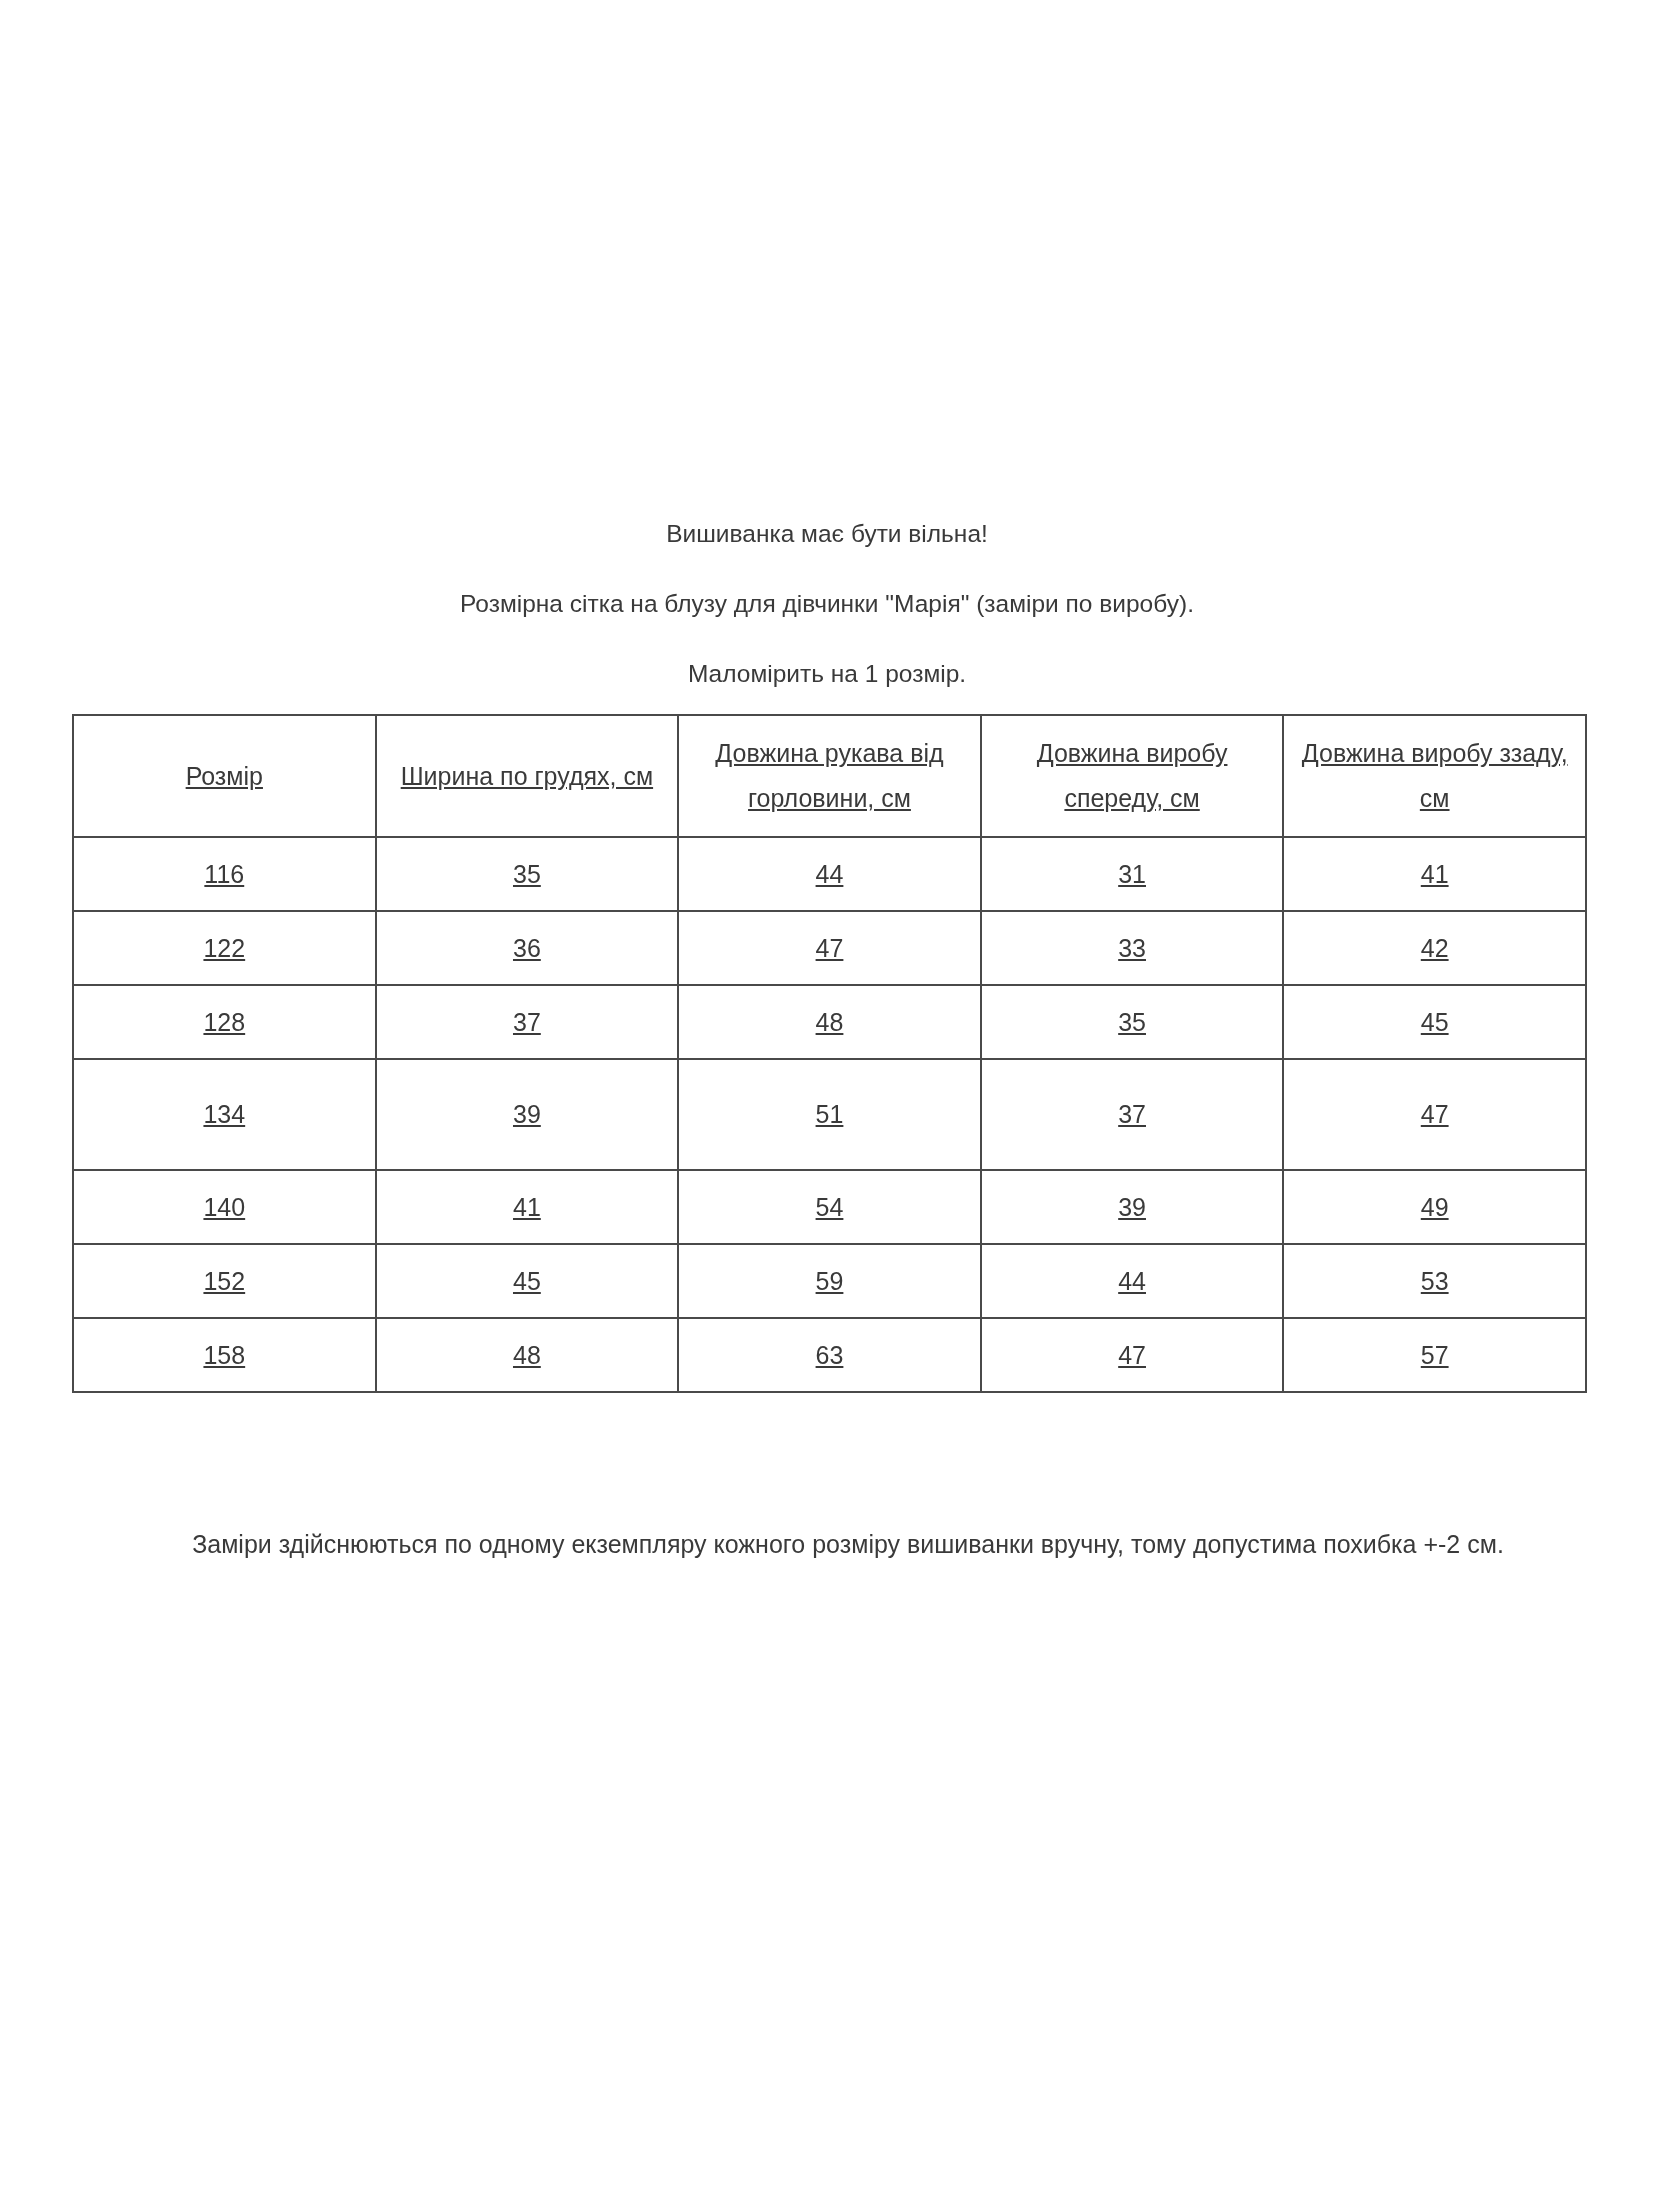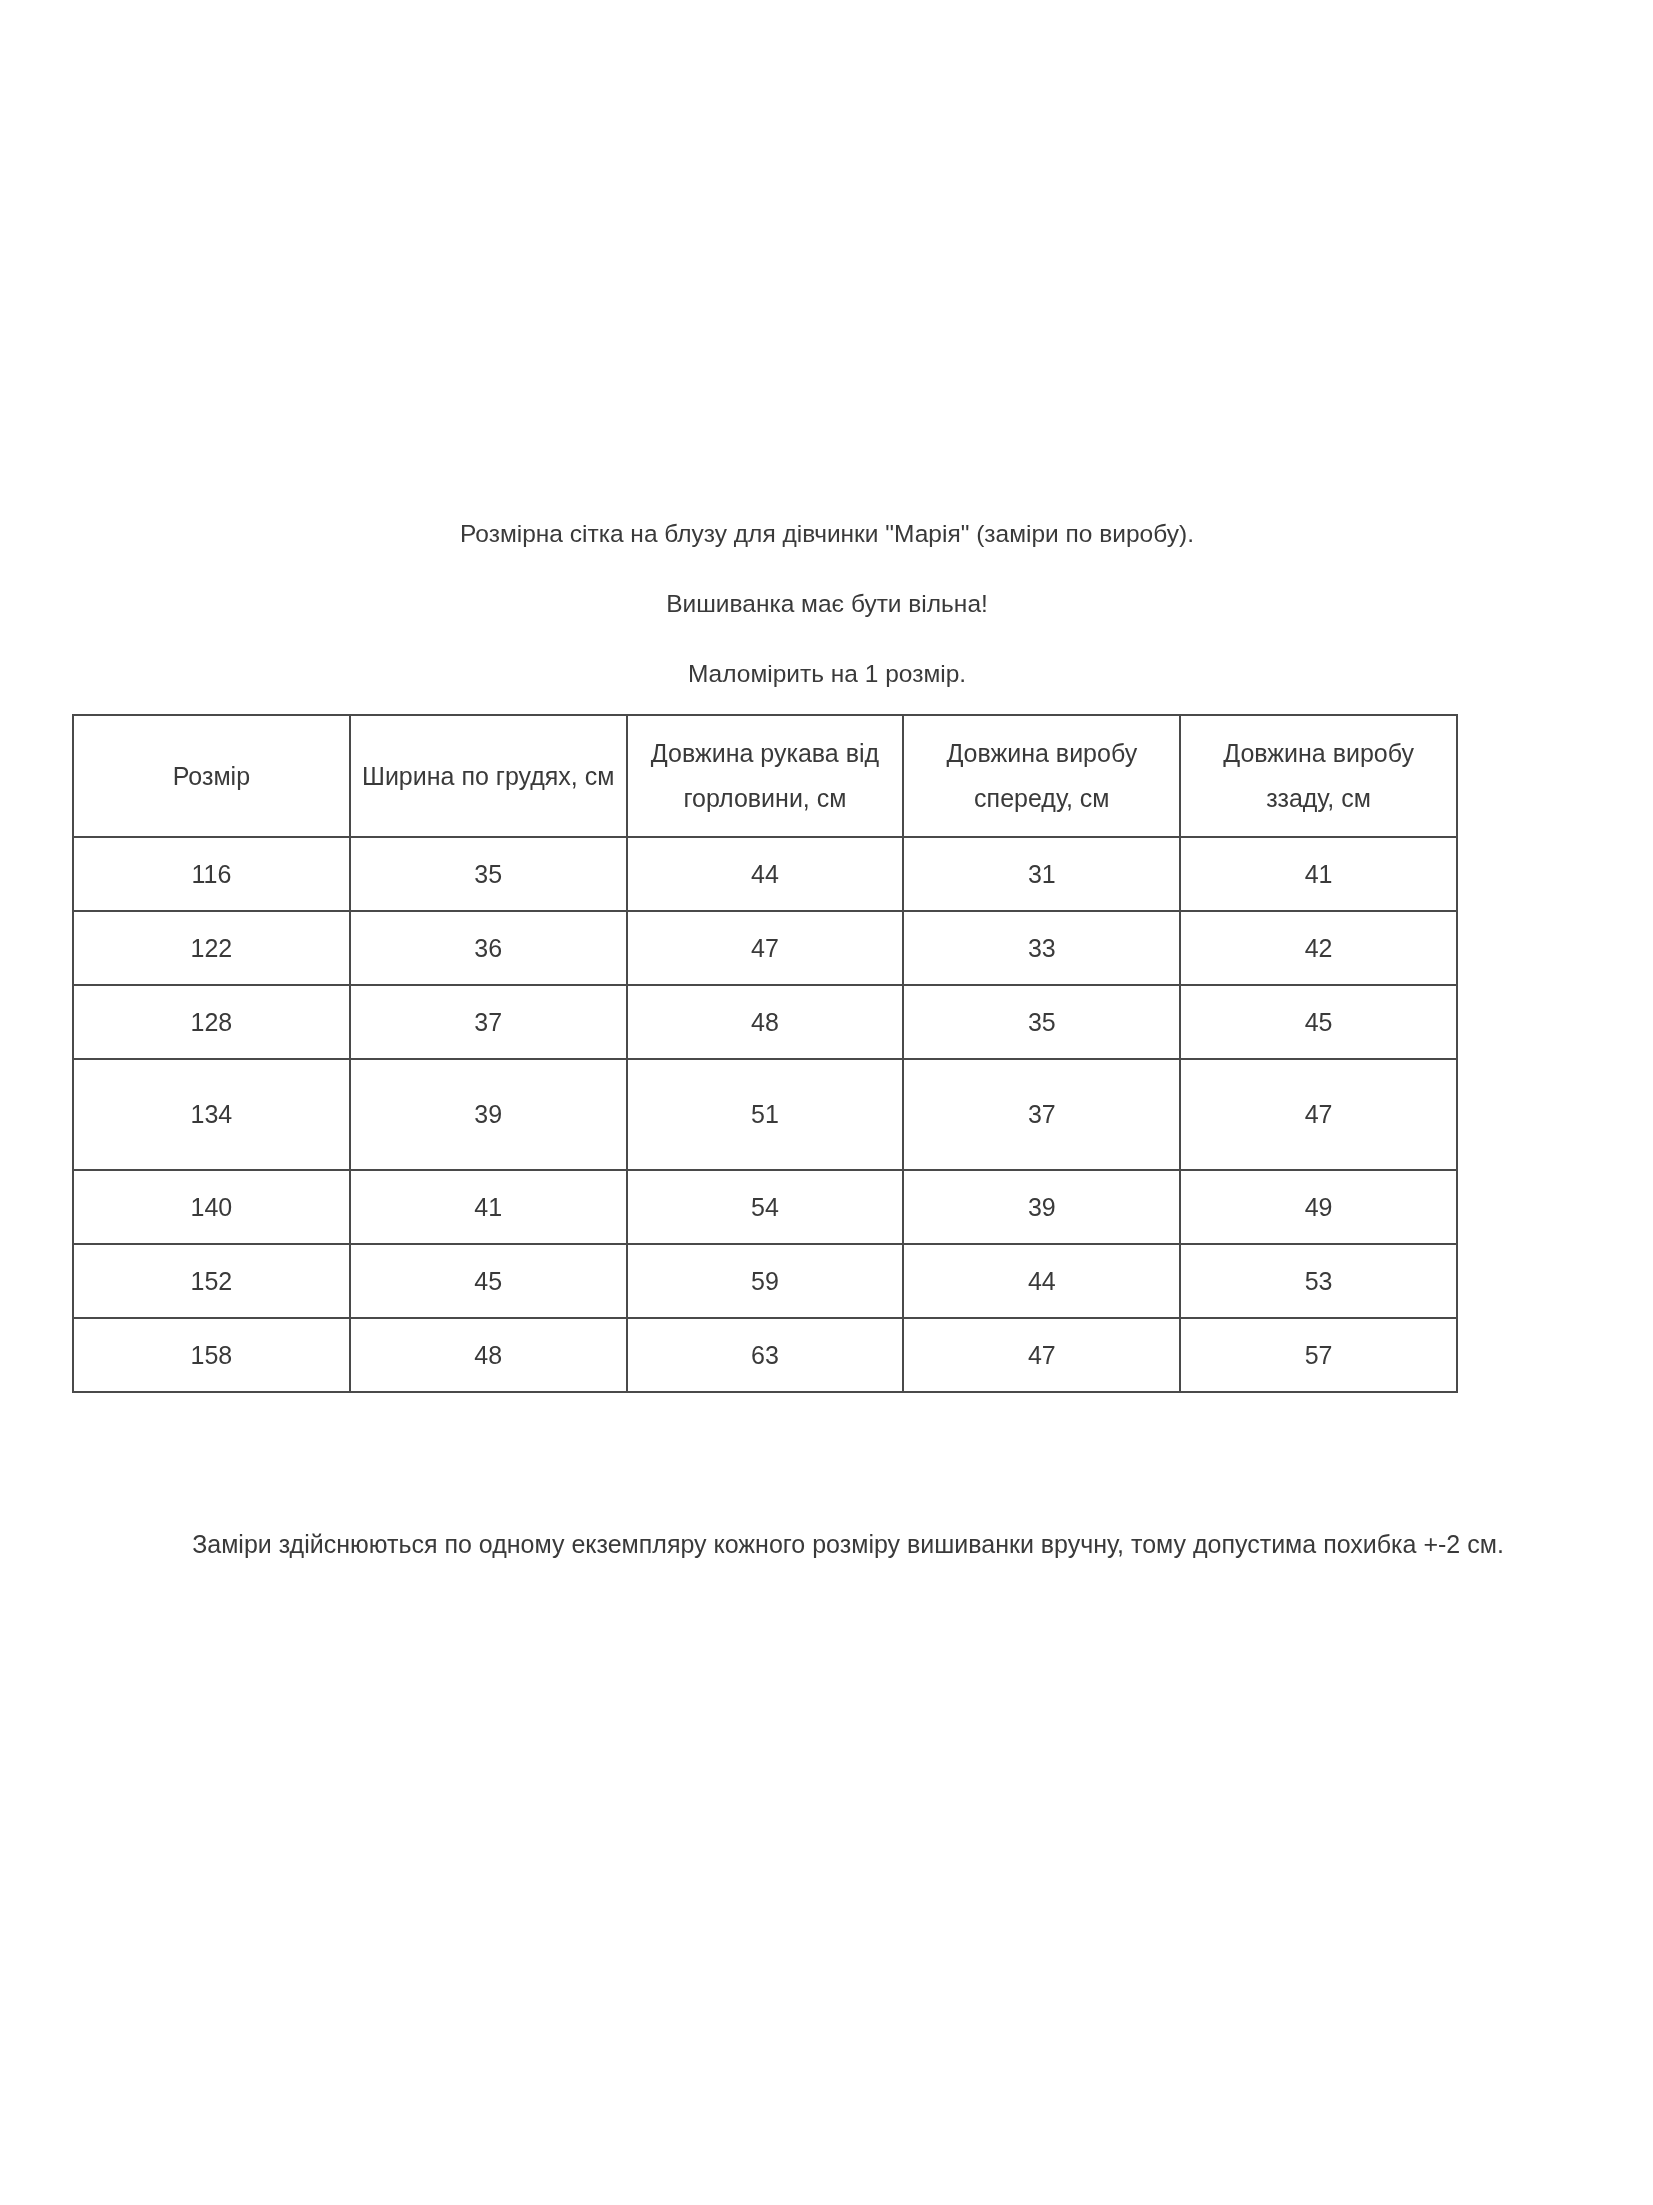--- a/index.html
+++ b/index.html
@@ -25,23 +25,24 @@
     width:100%;
     text-align:center;
     font-size:24.5px;
     line-height:29px;
   }
   .intro p{margin:0 0 41px 0;}
   table.size-table{
     position:absolute;
     top:714px;
     left:72px;
-    width:1386px;
+    width:1515px;
     border-collapse:collapse;
     table-layout:fixed;
+    text-decoration:underline;
   }
   .size-table th,
   .size-table td{
     border:2.5px solid var(--border-color);
     font-weight:normal;
     font-size:25px;
     text-align:center;
     vertical-align:middle;
     padding:0 4.9px;
     line-height:1.8;
@@ -60,22 +61,22 @@
     font-size:25px;
     line-height:31px;
     white-space:nowrap;
     text-align:center;
   }
 </style>
 </head>
 <body>
 
 <section class="intro">
+  <p>Вишиванка має бути вільна!</p>
   <p>Розмірна сітка на блузу для дівчинки "Марія" (заміри по виробу).</p>
-  <p>Вишиванка має бути вільна!</p>
   <p>Маломірить на 1 розмір.</p>
 </section>
 
 <table class="size-table">
   <thead>
     <tr>
       <th>Розмір</th>
       <th>Ширина по грудях, см</th>
       <th>Довжина рукава від горловини, см</th>
       <th>Довжина виробу спереду, см</th>

